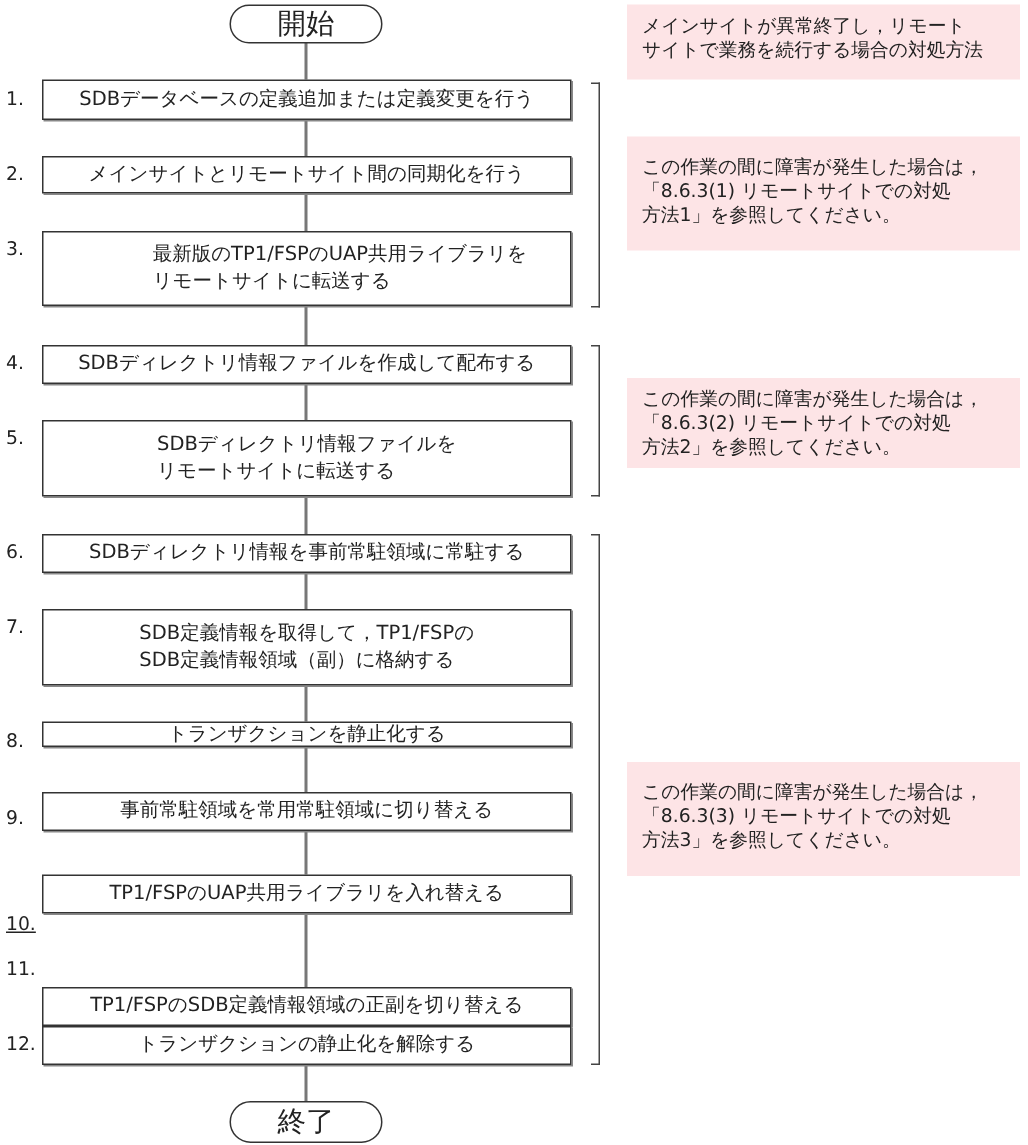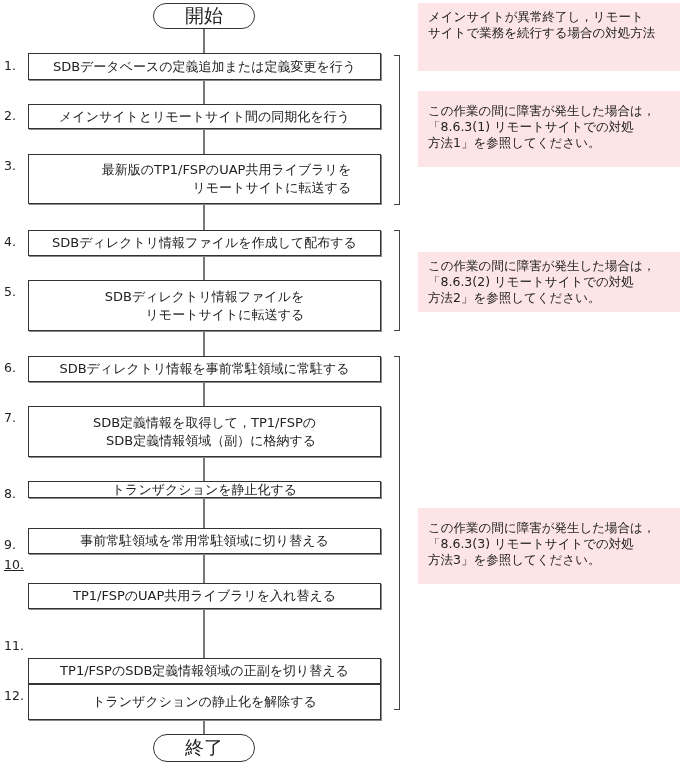--- a/index.html
+++ b/index.html
@@ -1,21 +1,21 @@
 <!DOCTYPE html>
 <html><head>
 <meta charset="utf-8">
 <style>
   html,body{margin:0;padding:0;background:#fff;}
   body{width:685px;height:763px;position:relative;overflow:hidden;
        font-family:"DejaVu Sans","Liberation Sans",sans-serif;color:#222;font-size:13px;}
   .term{position:absolute;border:1.5px solid #333;border-radius:14px;background:#fff;
         display:flex;align-items:center;justify-content:center;font-size:19px;box-sizing:border-box;}
   .step{position:absolute;left:28px;width:353px;border:1.5px solid #333;background:#fff;box-sizing:border-box;
-        display:flex;align-items:center;justify-content:center;text-align:right;font-size:13px;line-height:18px;
+        display:flex;align-items:center;justify-content:center;text-align:left;font-size:13px;line-height:18px;
         box-shadow:1px 1px 0 #888;}
   .num{position:absolute;left:4px;font-size:12.5px;}
   .vline{position:absolute;left:203px;width:2px;background:#777;}
   .bracket{position:absolute;left:394px;width:6px;border-top:1.5px solid #444;border-right:1.5px solid #444;border-bottom:1.5px solid #444;box-sizing:border-box;}
   .note{position:absolute;left:418px;width:262px;background:#fde4e6;box-sizing:border-box;padding:6px 10px;
         font-size:12.5px;line-height:16px;white-space:pre-line;}
 </style>
 </head>
 <body>
 
@@ -60,44 +60,44 @@
 <span class="num" style="top:486px;">8.</span>
 <div class="step" style="top:481px;height:17px;">
     <span>トランザクションを静止化する</span>
   </div>
 
 <span class="num" style="top:537px;">9.</span>
 <div class="step" style="top:528px;height:26px;">
     <span>事前常駐領域を常用常駐領域に切り替える</span>
   </div>
 
-<span class="num" style="top:557px;text-decoration:underline;">10.</span>
+<span class="num" style="top:608px;text-decoration:underline;">10.</span>
 <div class="step" style="top:583px;height:26px;">
     <span>TP1/FSPのUAP共用ライブラリを入れ替える</span>
   </div>
 
 <span class="num" style="top:638px;">11.</span>
 <div class="step" style="top:658px;height:26px;">
     <span>TP1/FSPのSDB定義情報領域の正副を切り替える</span>
   </div>
 
 <span class="num" style="top:688px;">12.</span>
-<div class="step" style="top:684px;height:36px;">
+<div class="step" style="top:684px;height:26px;">
     <span>トランザクションの静止化を解除する</span>
   </div>
 
 <div class="term" style="left:153px;top:734px;width:102px;height:28px;">
   <span>終了</span>
 </div>
 
 <div class="bracket" style="top:55px;height:150px;"></div>
 <div class="bracket" style="top:230px;height:101px;"></div>
 <div class="bracket" style="top:356px;height:354px;"></div>
 
-<div class="note" style="top:3px;height:68px;">メインサイトが異常終了し，リモート
+<div class="note" style="top:3px;height:50px;">メインサイトが異常終了し，リモート
 サイトで業務を続行する場合の対処方法</div>
 <div class="note" style="top:91px;height:76px;padding-top:12px;">この作業の間に障害が発生した場合は，
 「8.6.3(1) リモートサイトでの対処
 方法1」を参照してください。</div>
 <div class="note" style="top:252px;height:60px;">この作業の間に障害が発生した場合は，
 「8.6.3(2) リモートサイトでの対処
 方法2」を参照してください。</div>
 <div class="note" style="top:508px;height:76px;padding-top:12px;">この作業の間に障害が発生した場合は，
 「8.6.3(3) リモートサイトでの対処
 方法3」を参照してください。</div>

